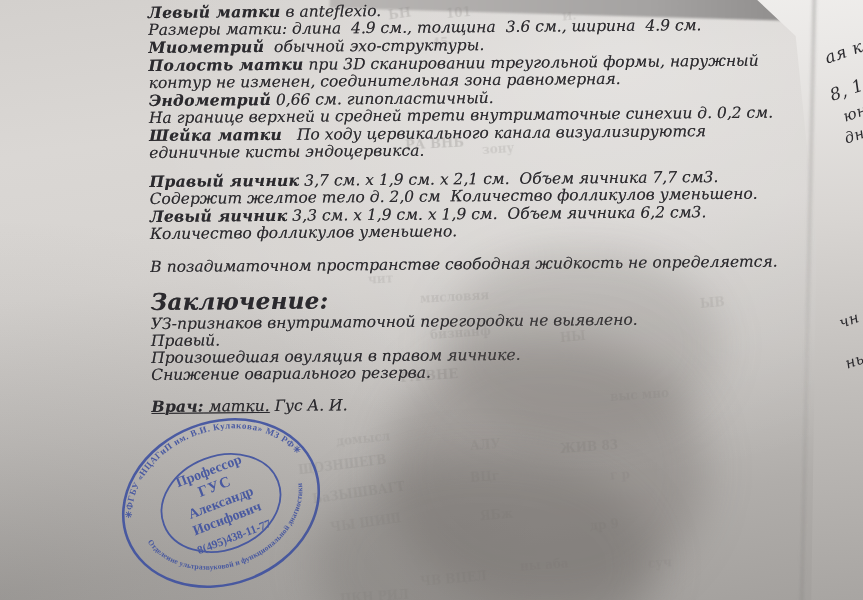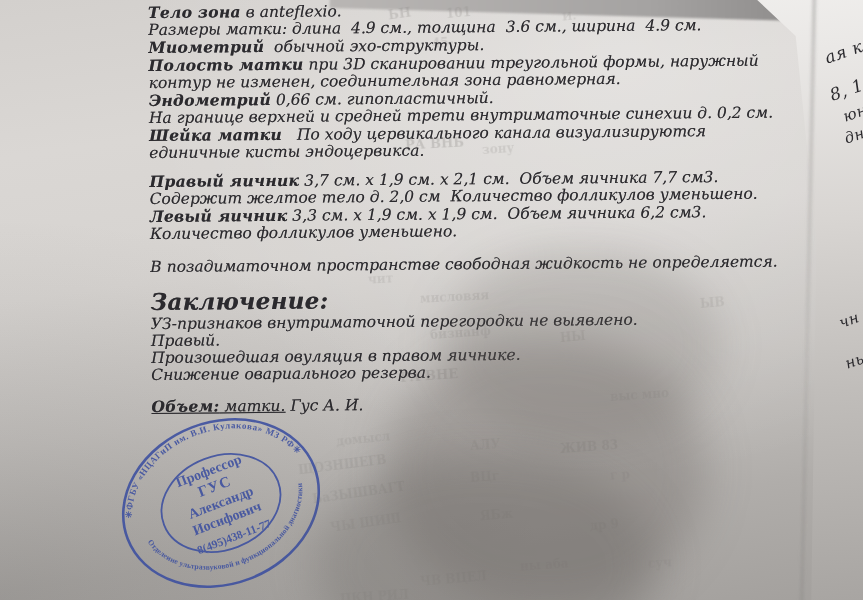--- a/index.html
+++ b/index.html
@@ -106,40 +106,40 @@
       <span class="mark" style="left: 480px; top: 508px; font-size: 12px; opacity: 0.2; transform: rotate(-5deg);">ЯБж</span>
       <span class="mark" style="left: 590px; top: 518px; font-size: 12px; opacity: 0.2; transform: rotate(-4deg);">др 9</span>
       <span class="mark" style="left: 330px; top: 516px; font-size: 12px; opacity: 0.22; transform: rotate(-8deg);">ЧЫ ШИШ</span>
       <span class="mark" style="left: 520px; top: 558px; font-size: 12px; opacity: 0.2; transform: rotate(-4deg);">ны аба</span>
       <span class="mark" style="left: 648px; top: 556px; font-size: 12px; opacity: 0.18; transform: rotate(-4deg);">суч</span>
       <span class="mark" style="left: 420px; top: 572px; font-size: 12px; opacity: 0.22; transform: rotate(-5deg);">ЧВ ВЦЕЛ</span>
       <span class="mark" style="left: 340px; top: 590px; font-size: 12px; opacity: 0.22; transform: rotate(-4deg);">ПКН РИЛ</span>
     </div>
 
   <div class="text-block" id="text-block">
-      <div class="line"><span class="b">Тело зона</span><span> в anteflexio.</span></div>
+      <div class="line"><span class="b">Левый матки</span><span> в anteflexio.</span></div>
       <div class="line"><span>Размеры матки: длина  4.9 см., толщина  3.6 см., ширина  4.9 см.</span></div>
       <div class="line"><span class="b">Миометрий</span><span>  обычной эхо-структуры.</span></div>
       <div class="line"><span class="b">Полость матки</span><span> при 3D сканировании треугольной формы, наружный</span></div>
       <div class="line"><span>контур не изменен, соединительная зона равномерная.</span></div>
       <div class="line"><span class="b">Эндометрий</span><span> 0,66 см. гипопластичный.</span></div>
       <div class="line"><span>На границе верхней и средней трети внутриматочные синехии д. 0,2 см.</span></div>
       <div class="line"><span class="b">Шейка матки</span><span>   По ходу цервикального канала визуализируются</span></div>
       <div class="line"><span>единичные кисты эндоцервикса.</span></div>
       <div class="line" style="margin-top: 11px;"><span class="b">Правый яичник</span><span> 3,7 см. х 1,9 см. х 2,1 см.  Объем яичника 7,7 см3.</span></div>
       <div class="line"><span>Содержит желтое тело д. 2,0 см  Количество фолликулов уменьшено.</span></div>
       <div class="line"><span class="b">Левый яичник</span><span> 3,3 см. х 1,9 см. х 1,9 см.  Объем яичника 6,2 см3.</span></div>
       <div class="line"><span>Количество фолликулов уменьшено.</span></div>
       <div class="line" style="margin-top: 16px;"><span>В позадиматочном пространстве свободная жидкость не определяется.</span></div>
       <div class="line heading" style="margin-top: 12px;"><span class="b">Заключение:</span></div>
       <div class="line"><span>УЗ-признаков внутриматочной перегородки не выявлено.</span></div>
       <div class="line"><span>Правый.</span></div>
       <div class="line"><span>Произошедшая овуляция в правом яичнике.</span></div>
       <div class="line"><span>Снижение овариального резерва.</span></div>
-      <div class="line" style="margin-top: 14px;"><span class="b u">Объем:</span><span class="u"> матки.</span><span> Гус А. И.</span></div>
+      <div class="line" style="margin-top: 14px;"><span class="b u">Врач:</span><span class="u"> матки.</span><span> Гус А. И.</span></div>
     </div>
 
   <div class="stamp">
     <svg width="210" height="172" viewBox="0 0 210 172">
       <defs>
         <path id="arcTop" d="M 13,88 A 92,74 0 1 1 197,88" fill="none"></path>
         <path id="arcBot" d="M 21,84 A 84,66 0 0 0 189,84" fill="none"></path>
       </defs>
       <ellipse class="ring-outer" cx="105" cy="86" rx="100" ry="81"></ellipse>
       <ellipse class="ring-inner" cx="105" cy="86" rx="61" ry="47"></ellipse>

